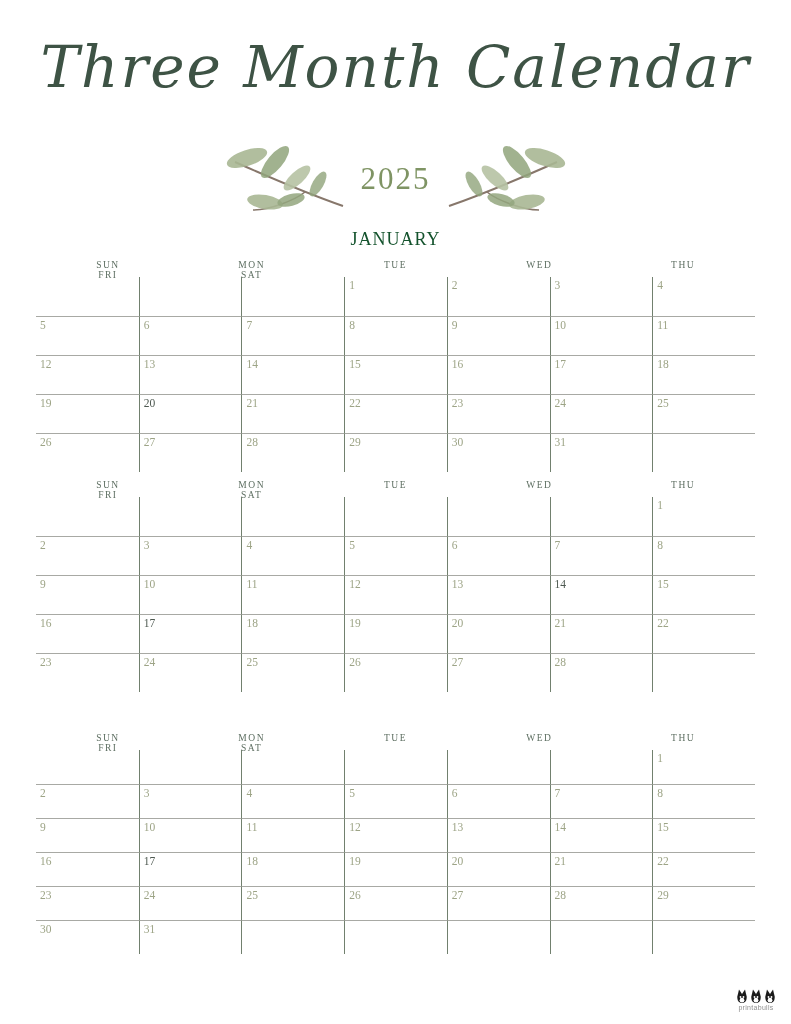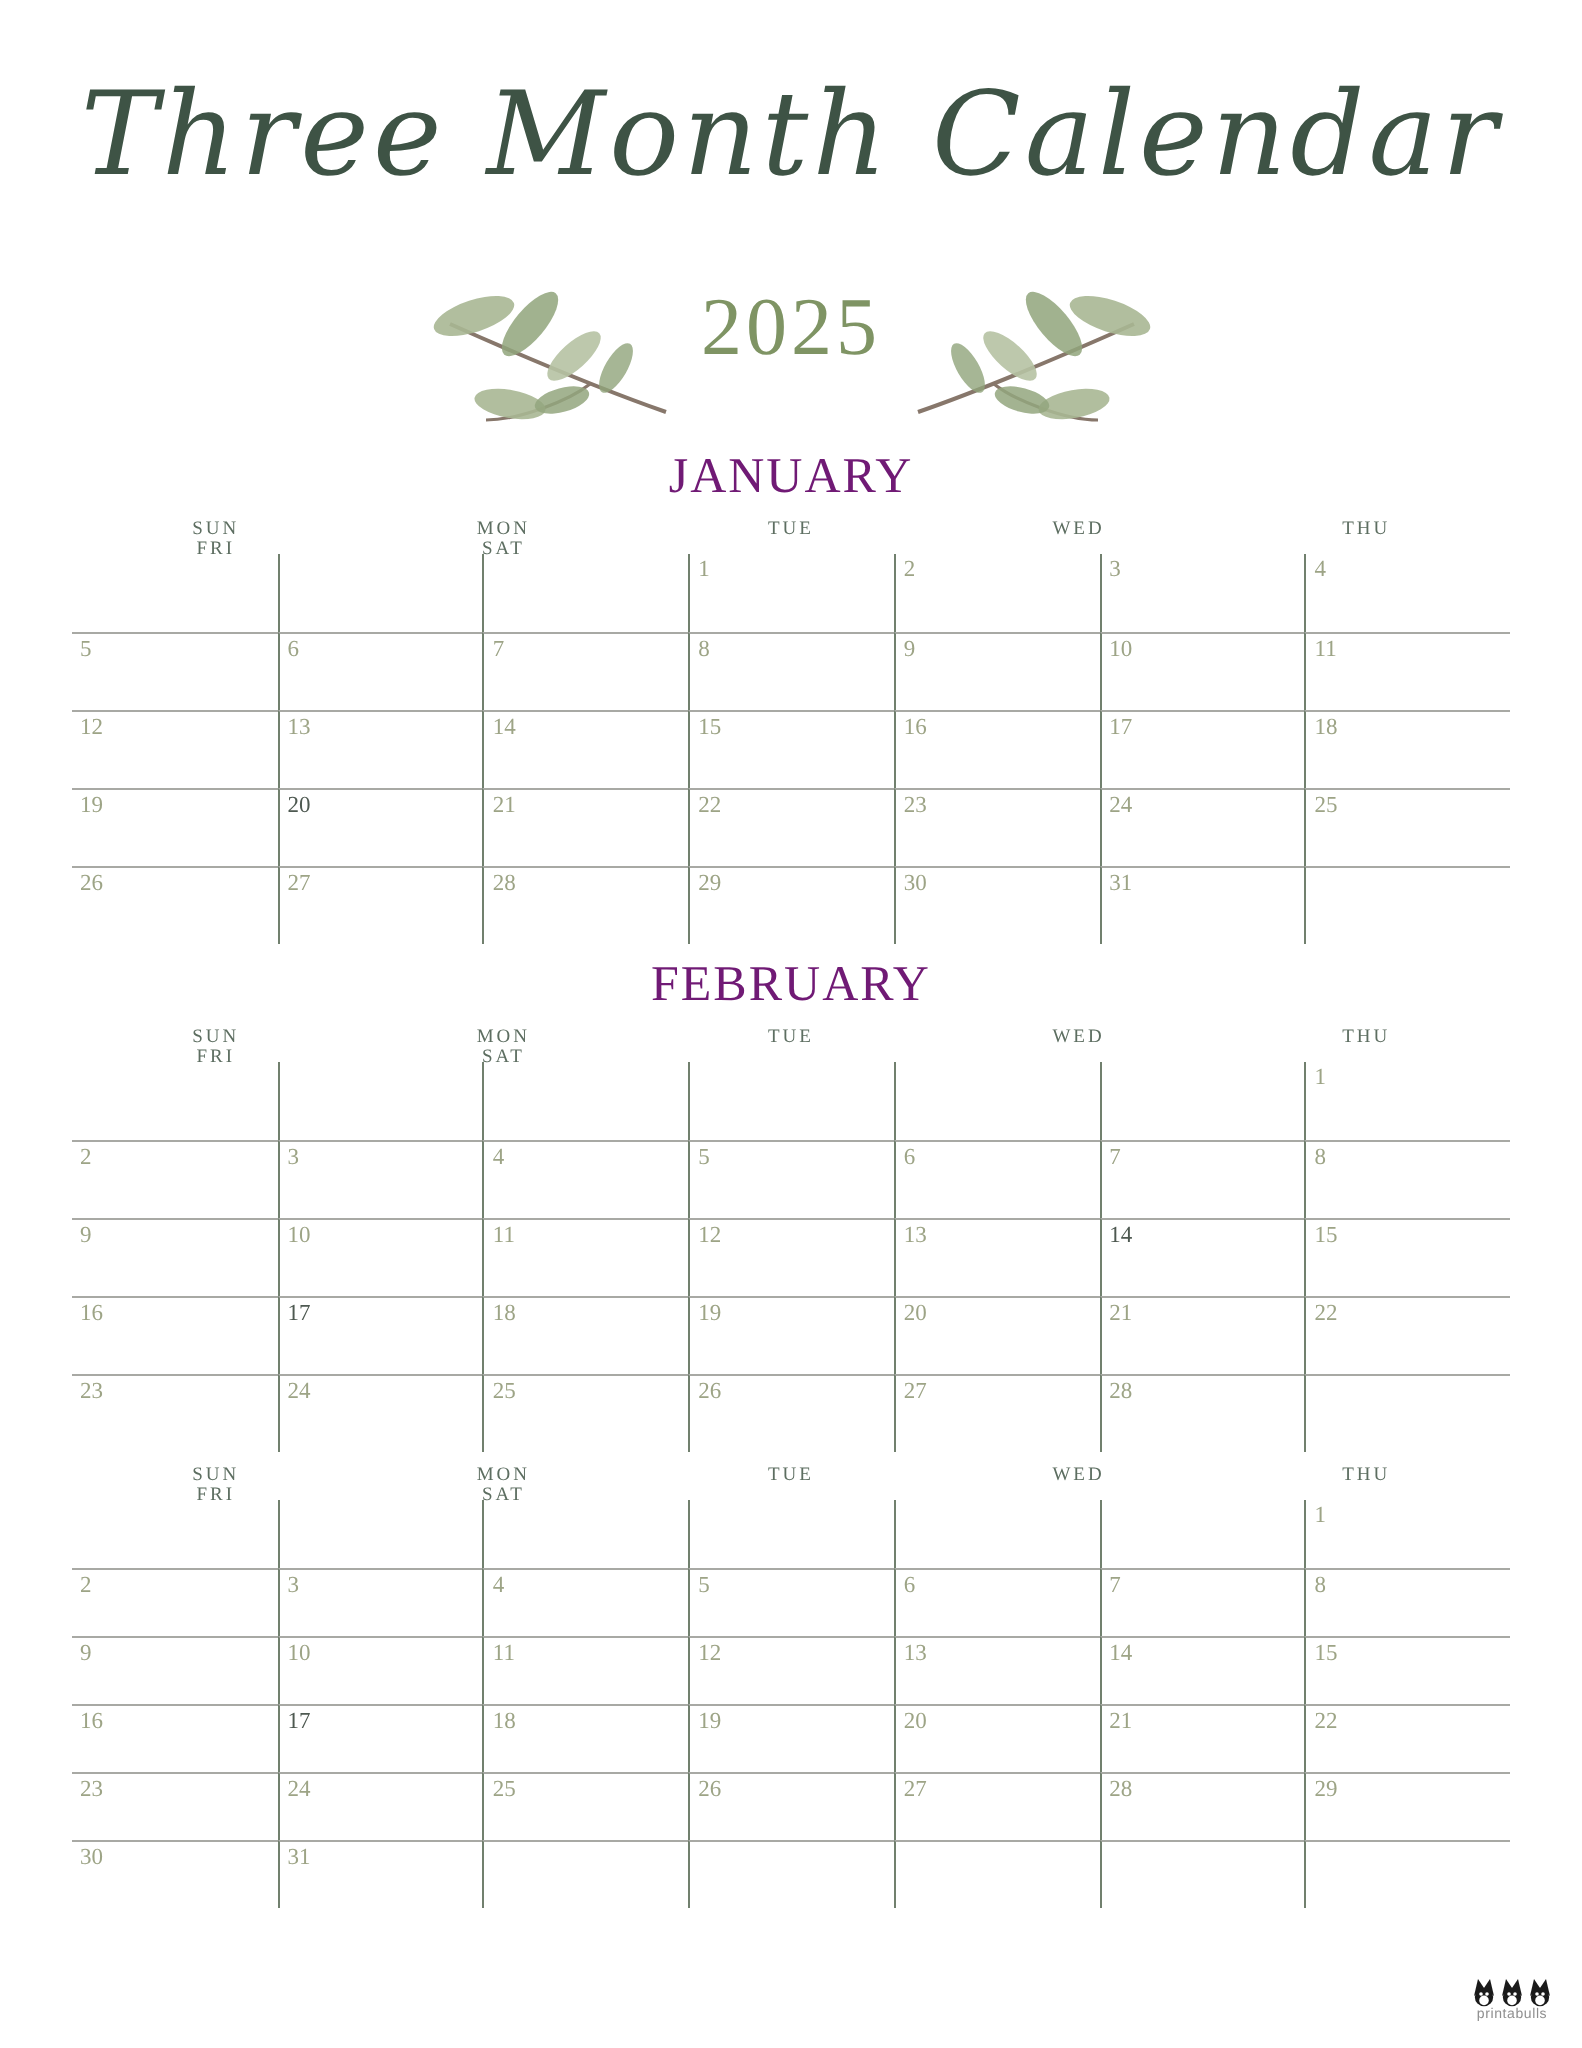--- a/index.html
+++ b/index.html
@@ -23,42 +23,42 @@
     letter-spacing:2px;
     color:#3e5345;
     white-space:nowrap;
   }
   .subtitle-row {
     position:absolute; top:140px; left:0; right:0;
     display:flex; justify-content:center; align-items:flex-start;
     gap:14px;
   }
   .year {
-    font-size:41px; line-height:40px;
-    margin-top:3px;
+    font-size:31px; line-height:40px;
+    margin-top:19px;
     letter-spacing:2px;
     color:#7f9464;
   }
   .leaf-svg { width:122px; height:78px; }
   .leaf-right { transform:scaleX(-1); }
 
   
   .month { position:absolute; left:36px; right:36px; }
   .month-january  { top:222px; }
   .month-february { top:476px; }
   .month-march    { top:729px; }
 
   .month-title {
     margin:0;
     text-align:center;
-    font-size:25px;
+    font-size:18px;
     font-weight:normal;
     line-height:34px;
     letter-spacing:1px;
-    color:#701a75;
+    color:#14532d;
   }
   .weekdays {
     display:grid;
     grid-template-columns:repeat(5, 1fr);
     margin-top:4px;
     height:14px;
   }
   .weekdays span {
     text-align:center;
     font-size:9.5px;
@@ -174,21 +174,20 @@
         <div class="cell">27</div>
         <div class="cell">28</div>
         <div class="cell">29</div>
         <div class="cell">30</div>
         <div class="cell">31</div>
         <div class="cell"></div>
       </div>
   </section>
 
   <section class="month month-february rows-39">
-    <h2 class="month-title">FEBRUARY</h2>
     <div class="weekdays">
         <span>SUN</span>
         <span>MON</span>
         <span>TUE</span>
         <span>WED</span>
         <span>THU</span>
         <span>FRI</span>
         <span>SAT</span>
       </div>
     <div class="grid">

